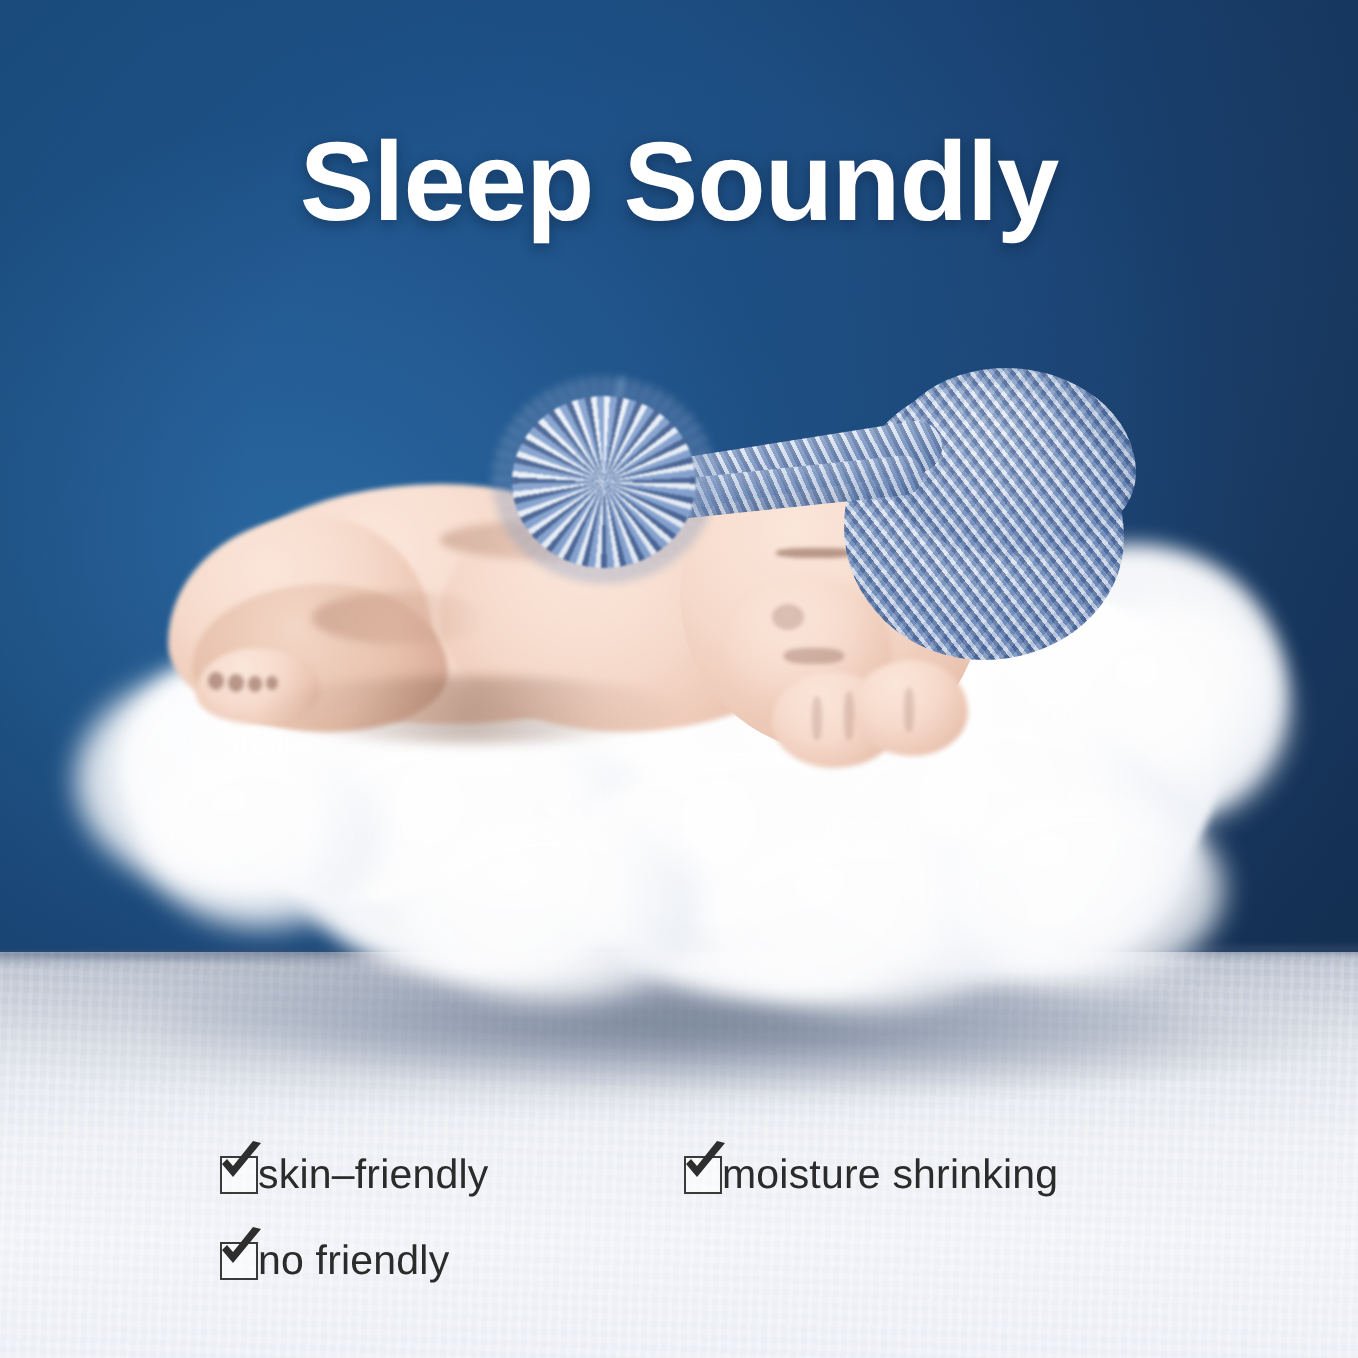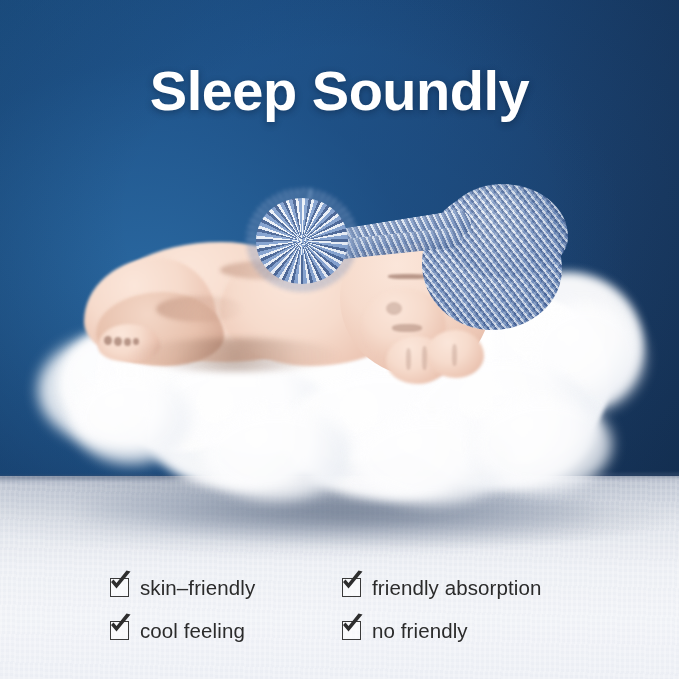--- a/index.html
+++ b/index.html
@@ -196,21 +196,20 @@
     top: 566px;
     width: 500px;
     display: grid;
     grid-template-columns: 232px 268px;
     grid-auto-rows: 43px;
     align-items: center;
   }
   .feat {
     display: flex;
     align-items: center;
-    gap: 11px;
     color: #2b2b2b;
     font-family: "Liberation Sans", sans-serif;
     font-size: 20.5px;
     font-weight: 400;
     letter-spacing: .1px;
     white-space: nowrap;
   }
   .checkbox {
     position: relative;
     width: 17px;
@@ -315,31 +314,23 @@
       </span>
       <span class="feat-label">skin–friendly</span>
     </div>
 
     <div class="feat">
       <span class="checkbox">
         <svg viewBox="0 0 26 26" aria-hidden="true">
           <path d="M3 12 L8.5 18.5 L22.5 1.5 L18.5 0.5 L8.5 13 L5.5 9.5 Z" fill="#2e2e2e"></path>
         </svg>
       </span>
-      <span class="feat-label">friendly absorption</span>
+      <span class="feat-label">moisture shrinking</span>
     </div>
 
-    <div class="feat">
-      <span class="checkbox">
-        <svg viewBox="0 0 26 26" aria-hidden="true">
-          <path d="M3 12 L8.5 18.5 L22.5 1.5 L18.5 0.5 L8.5 13 L5.5 9.5 Z" fill="#2e2e2e"></path>
-        </svg>
-      </span>
-      <span class="feat-label">cool feeling</span>
-    </div>
 
     <div class="feat">
       <span class="checkbox">
         <svg viewBox="0 0 26 26" aria-hidden="true">
           <path d="M3 12 L8.5 18.5 L22.5 1.5 L18.5 0.5 L8.5 13 L5.5 9.5 Z" fill="#2e2e2e"></path>
         </svg>
       </span>
       <span class="feat-label">no friendly</span>
     </div>
 

